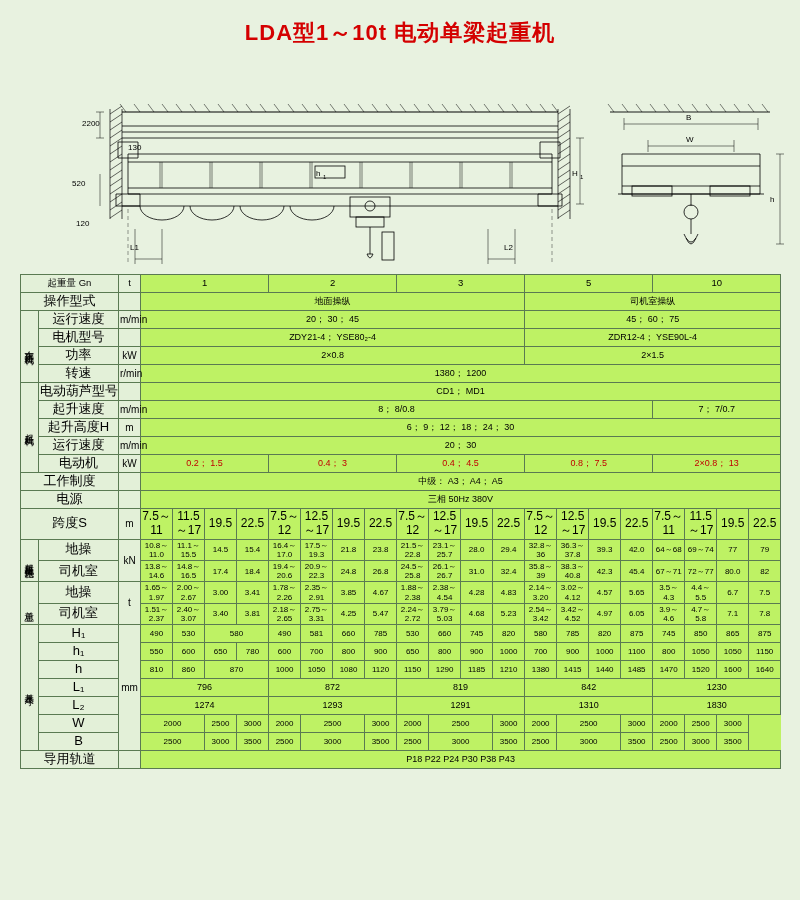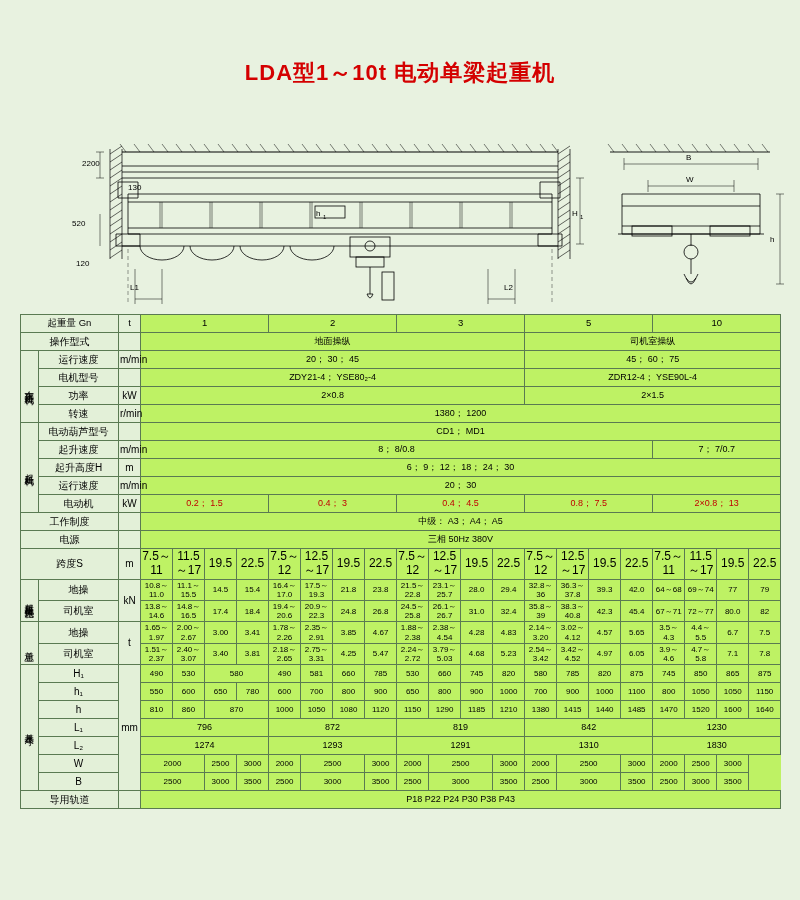--- a/index.html
+++ b/index.html
@@ -3,21 +3,21 @@
 <meta charset="utf-8">
 <style>
   html,body{margin:0;padding:0;}
   body{
     width:800px;height:900px;
     background:#e8f2e0;
     font-family:"Liberation Sans","DejaVu Sans",sans-serif;
     color:#000;
     overflow:hidden;
   }
-  .page{position:relative;width:800px;height:696px;margin-top:40px;}
+  .page{position:relative;width:800px;height:696px;}
 
   
   .title{
     text-align:center;
     color:#d40000;
     font-weight:bold;
     font-size:22px;
     letter-spacing:1px;
     padding-top:18px;
     padding-bottom:6px;
@@ -46,21 +46,21 @@
   table.spec td{
     border:1px solid #5a7a52;
     text-align:center;
     vertical-align:middle;
     padding:1px 1px;
     line-height:1.15;
     height:15px;
   }
   td.lbl{
     background:#e3f0d8;
-    font-size:10px;
+    font-size:13px;
     white-space:nowrap;
   }
   td.vlbl{
     background:#e3f0d8;
     font-size:9.5px;
     width:20px;
   }
   .vert{
     writing-mode:vertical-rl;
     text-orientation:upright;

